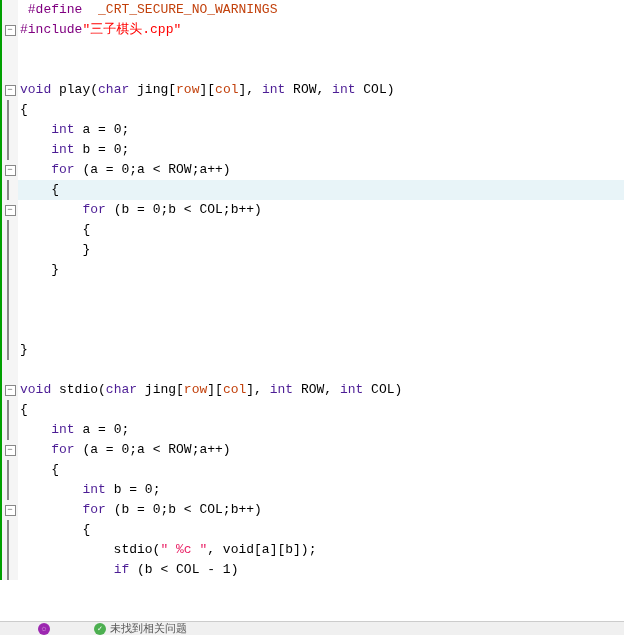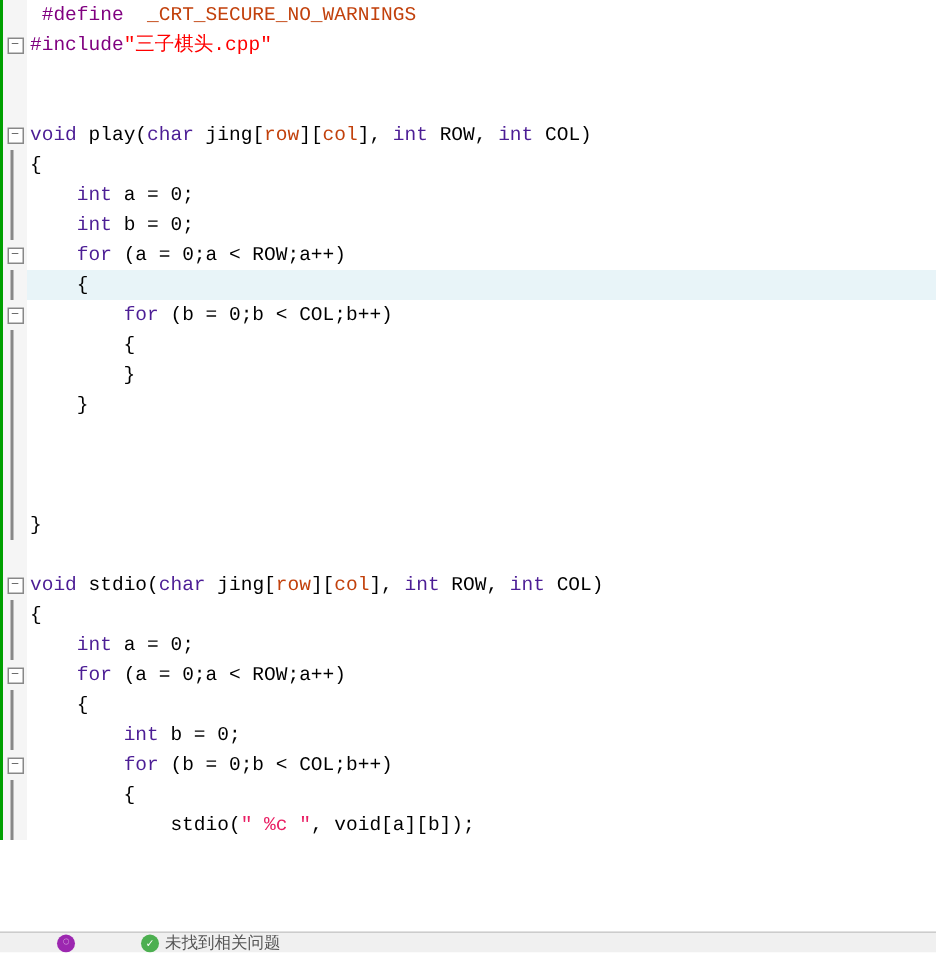--- a/index.html
+++ b/index.html
@@ -247,19 +247,25 @@
         <div class="vline-outer"></div>
       </div>
       <div class="code"><span>        {</span></div>
     </div>
     <div class="line">
       <div class="gutter" style="justify-content: flex-start;">
         <div class="vline-outer"></div>
       </div>
       <div class="code"><span>            stdio(</span><span class="str-pink">" %c "</span><span>, void[a][b]);</span></div>
     </div>
+    <div class="line">
+      <div class="gutter" style="justify-content: flex-start;">
+        <div class="vline-outer"></div>
+      </div>
+      <div class="code"><span>            </span><span class="kw-blue">if</span><span> (b &lt; COL - 1)</span></div>
+    </div>
   </div>
 
 <div class="status-bar">
   <span class="status-icon purple">◌</span>
   <span class="status-icon green">✓</span>
   <span>未找到相关问题</span>
 </div>
 
 </body></html>

